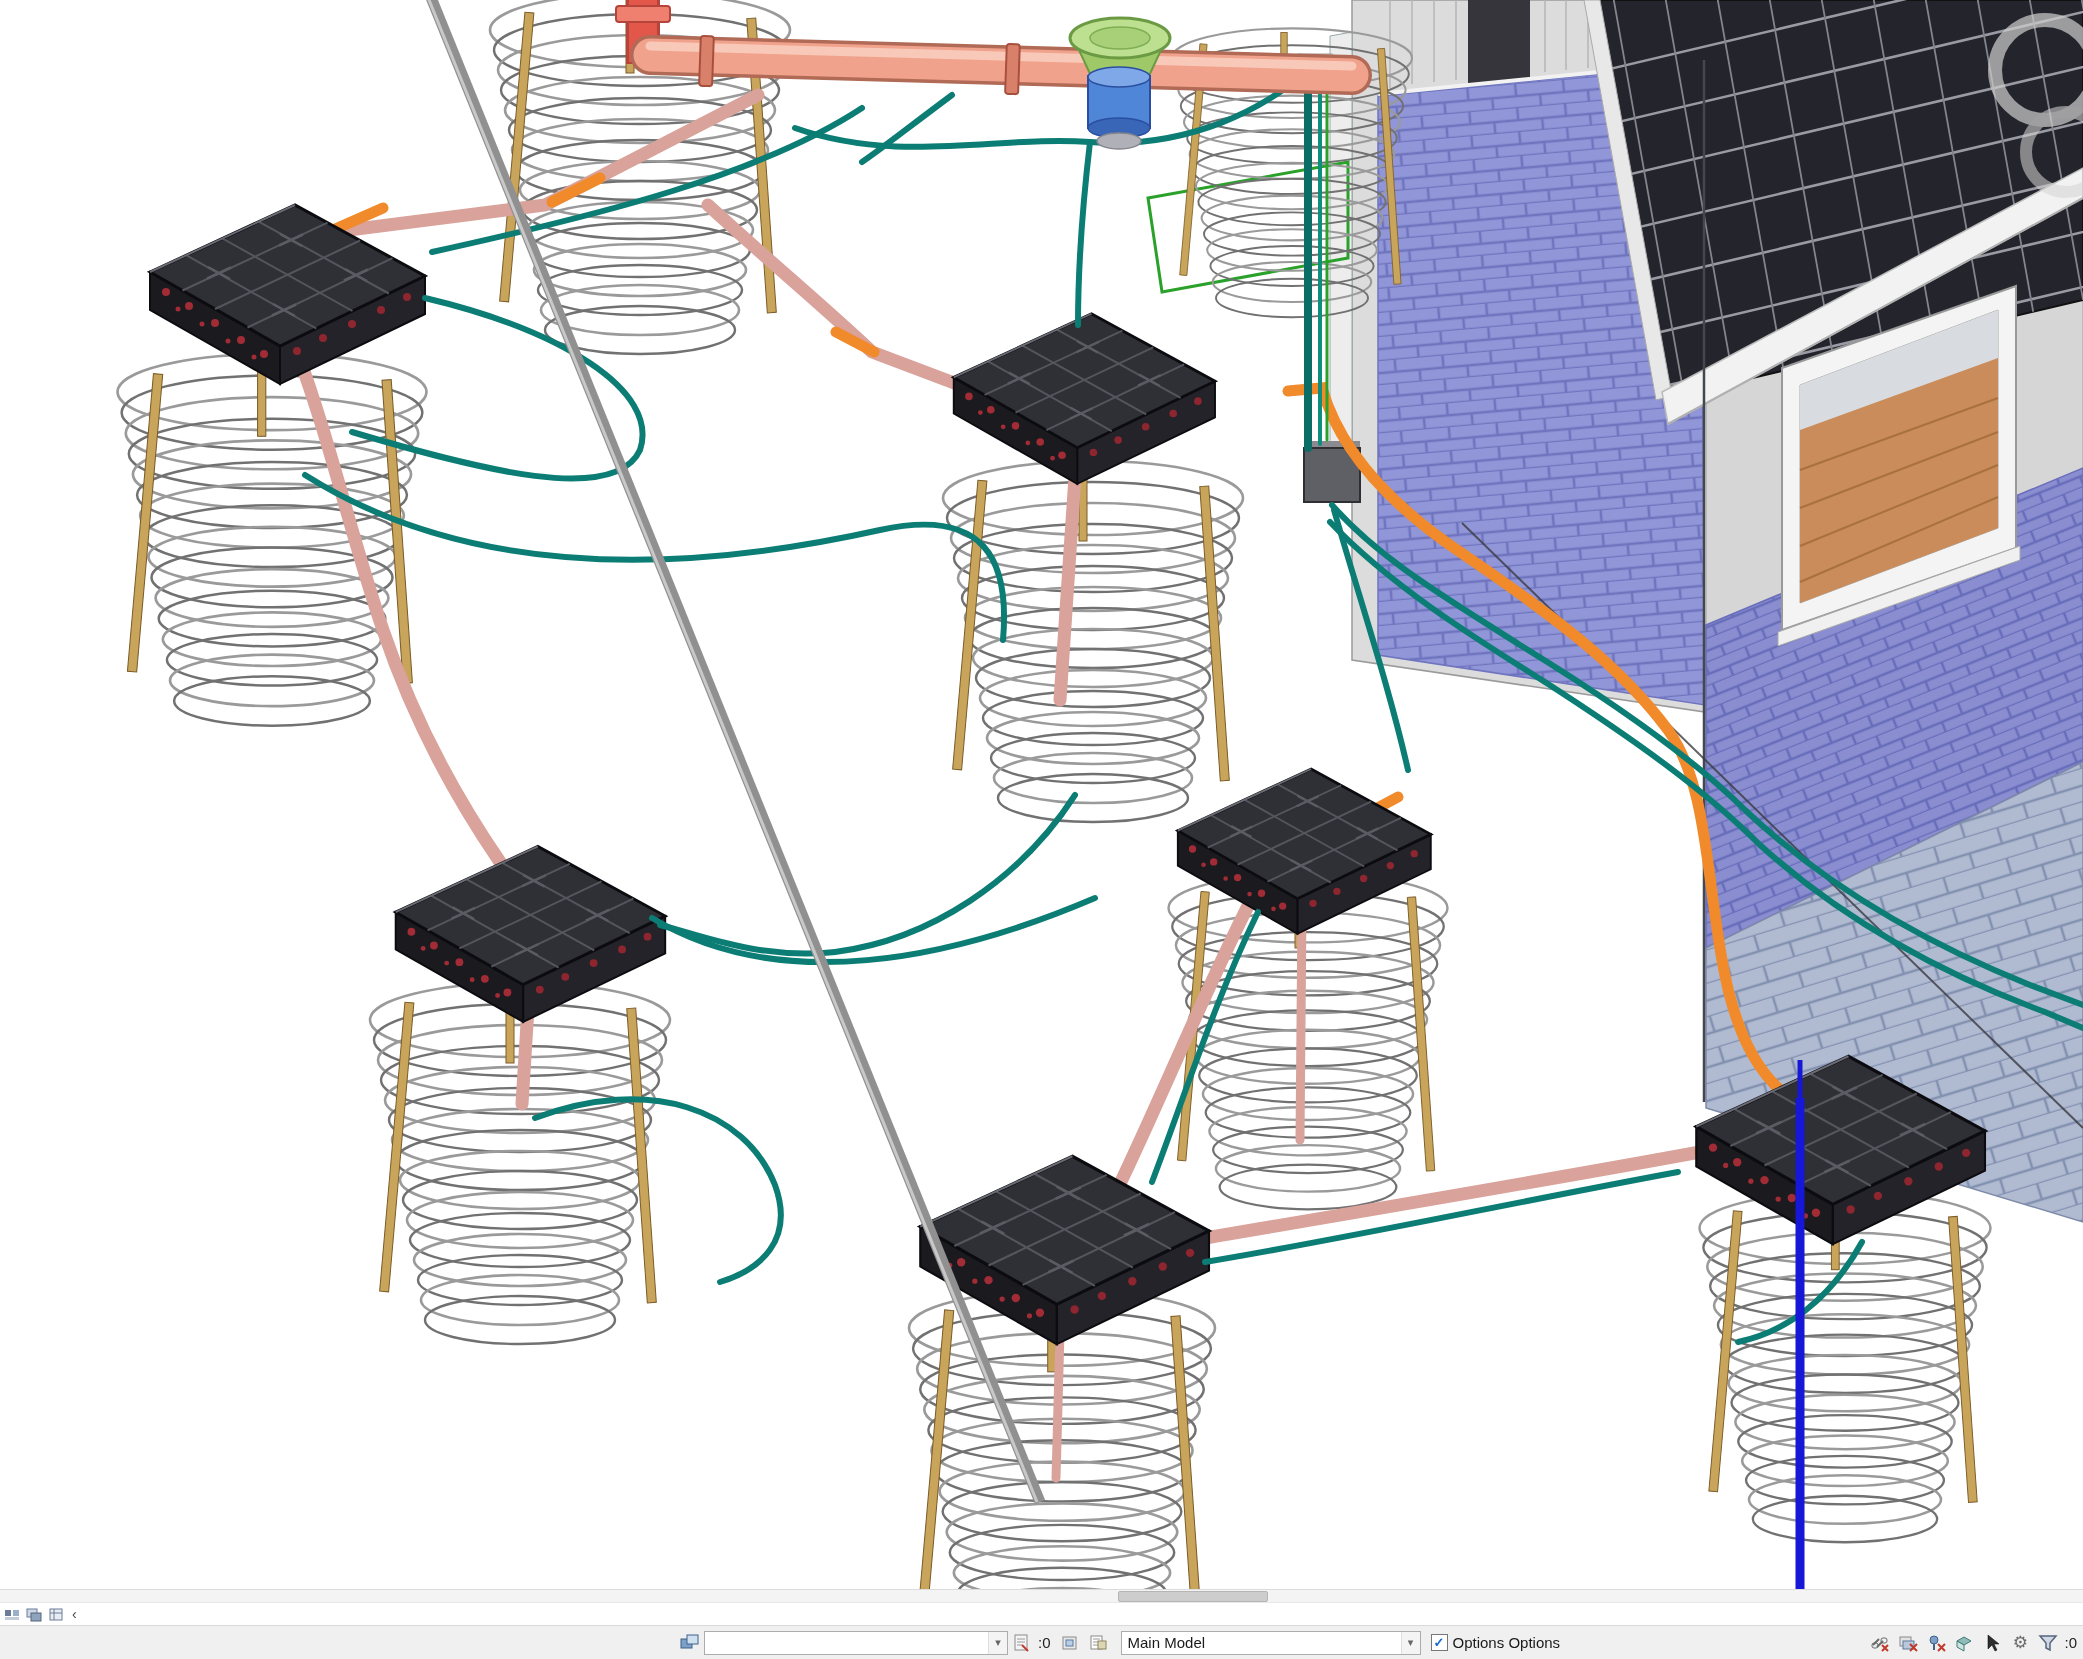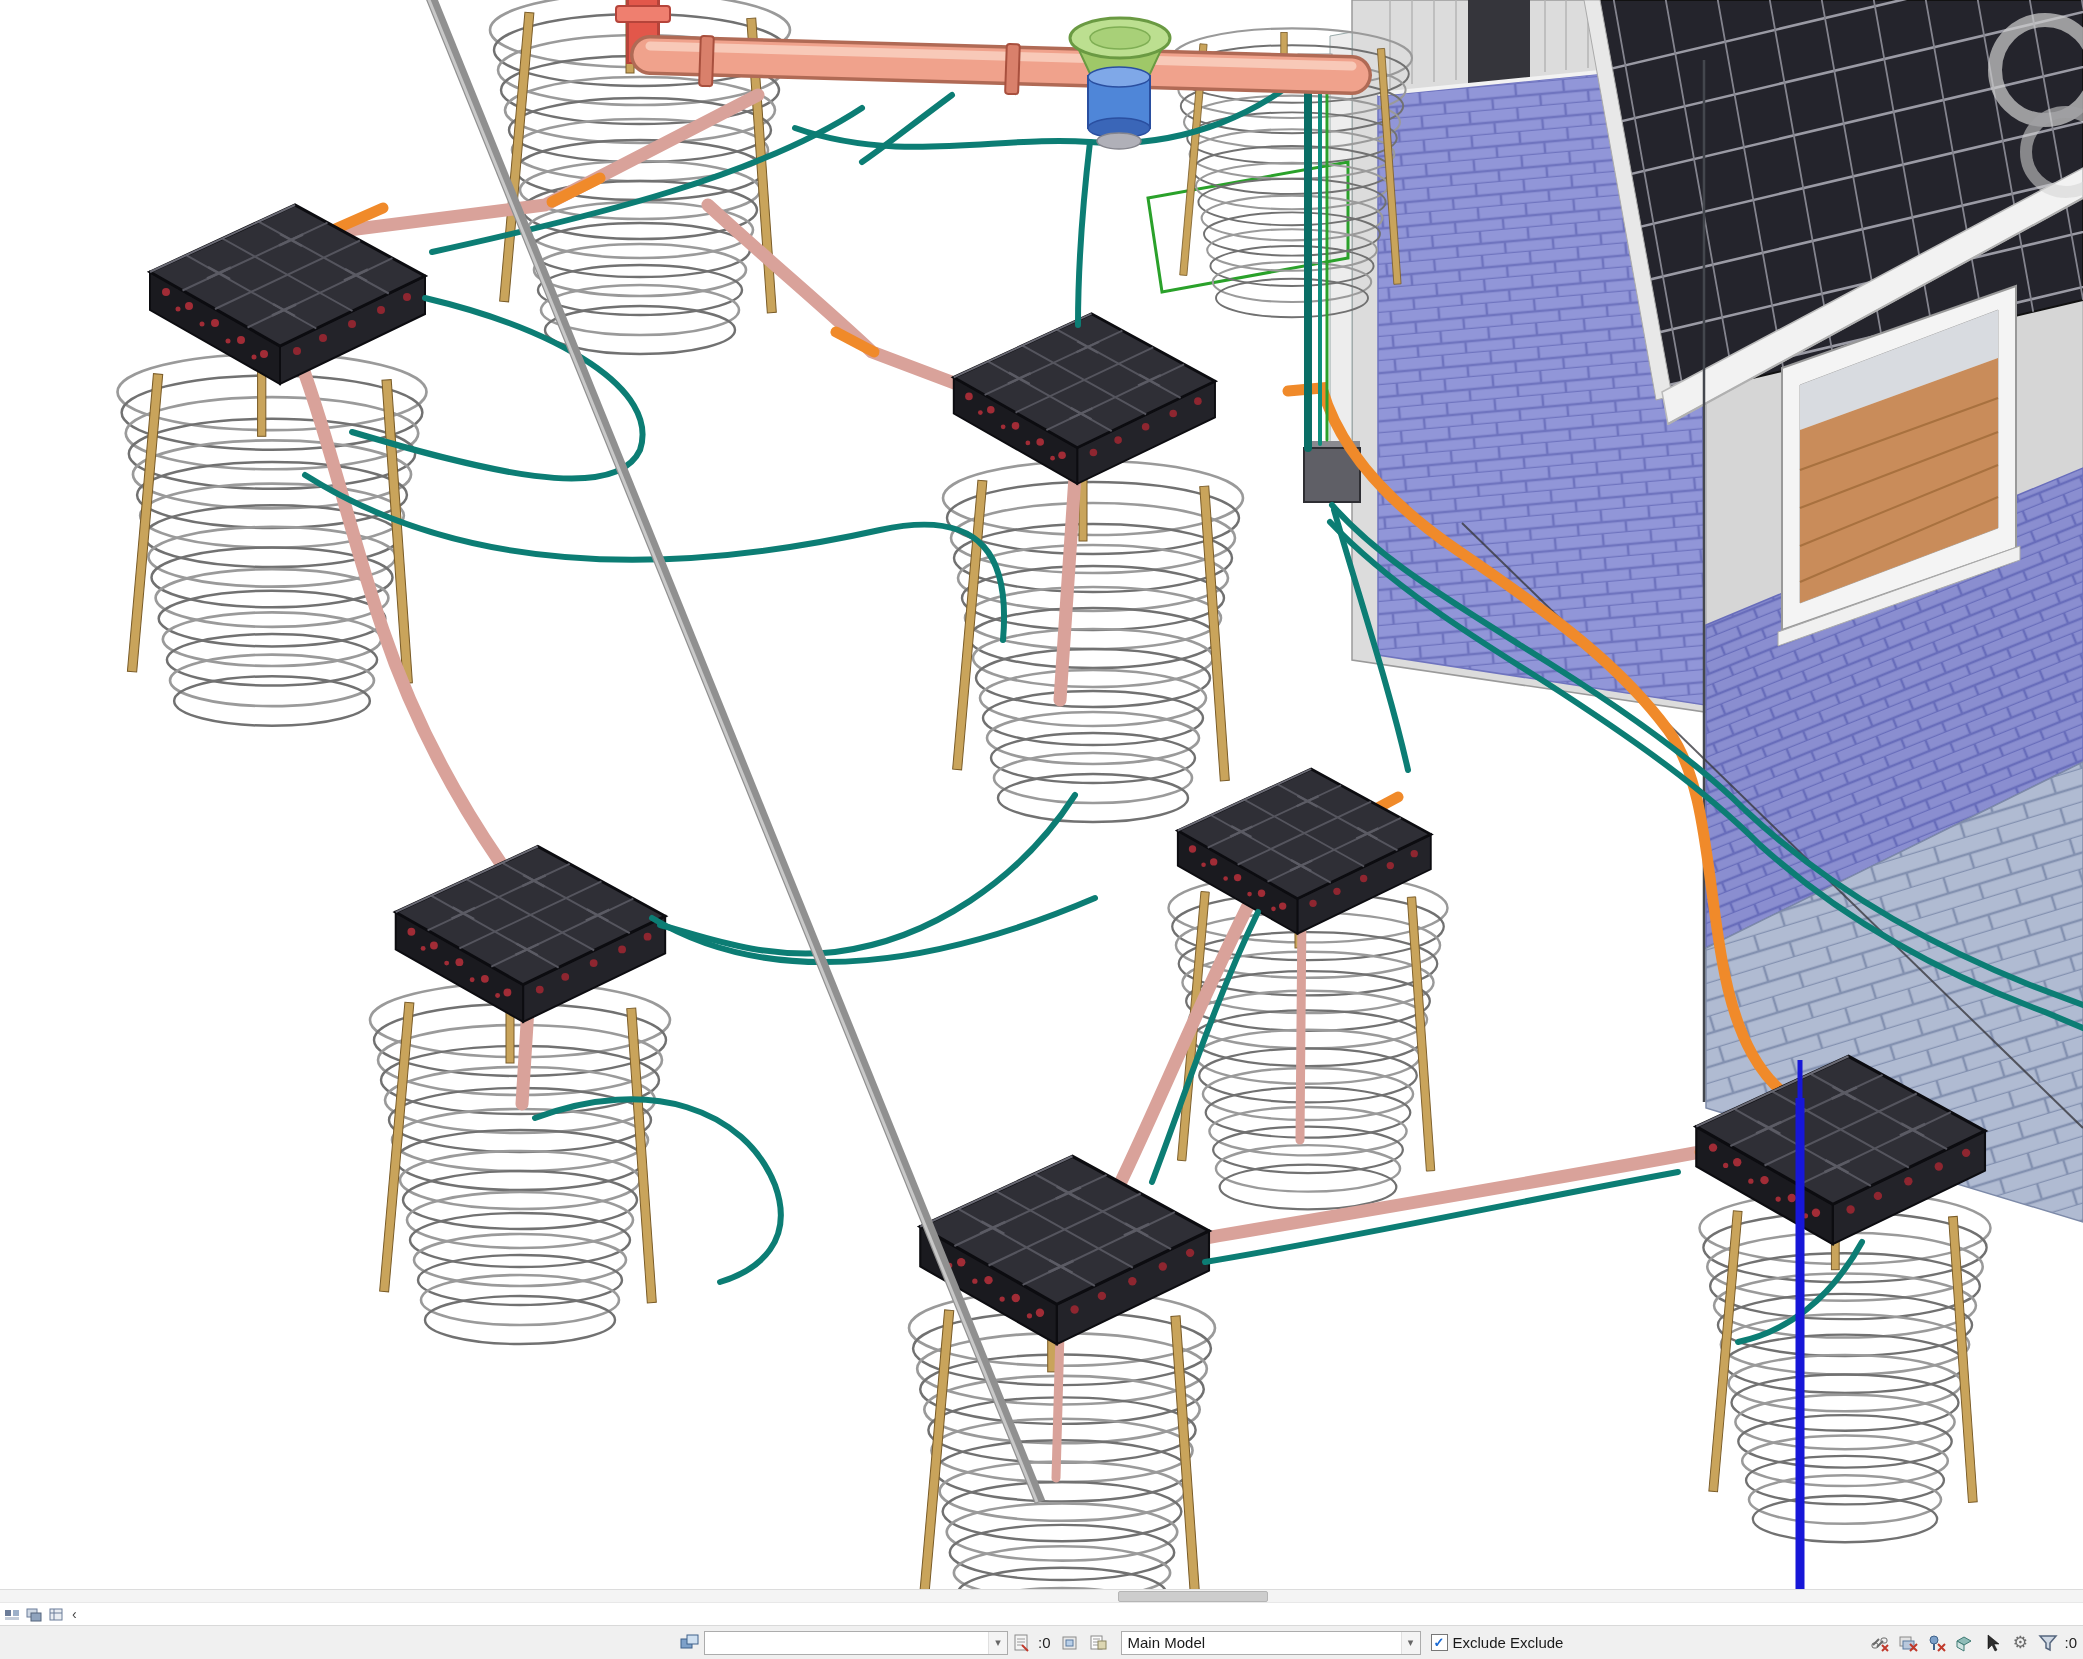--- a/index.html
+++ b/index.html
@@ -319,21 +319,21 @@
     </span>
 
     <span class="combo" style="width:292px;margin-left:8px">
       <span class="val">Main Model</span>
       <span class="arr">▾</span>
     </span>
 
     <span class="chk">
       <span>✓</span>
     </span>
-    <span>Exclude Exclude</span>
+    <span>Options Options</span>
 
     <span class="flexsp"></span>
 
     <span class="sicon">
       <svg width="22" height="20">
           <path d="M4,12 L10,6 M8,14 L14,8" stroke="#6b6b6b" stroke-width="2"></path>
           <rect x="3" y="10" width="6" height="5" rx="2" fill="none" stroke="#6b6b6b"></rect>
           <rect x="12" y="5" width="6" height="5" rx="2" fill="none" stroke="#6b6b6b"></rect>
           <path d="M13,12 L19,18 M19,12 L13,18" stroke="#c0392b" stroke-width="2"></path>
         </svg>

